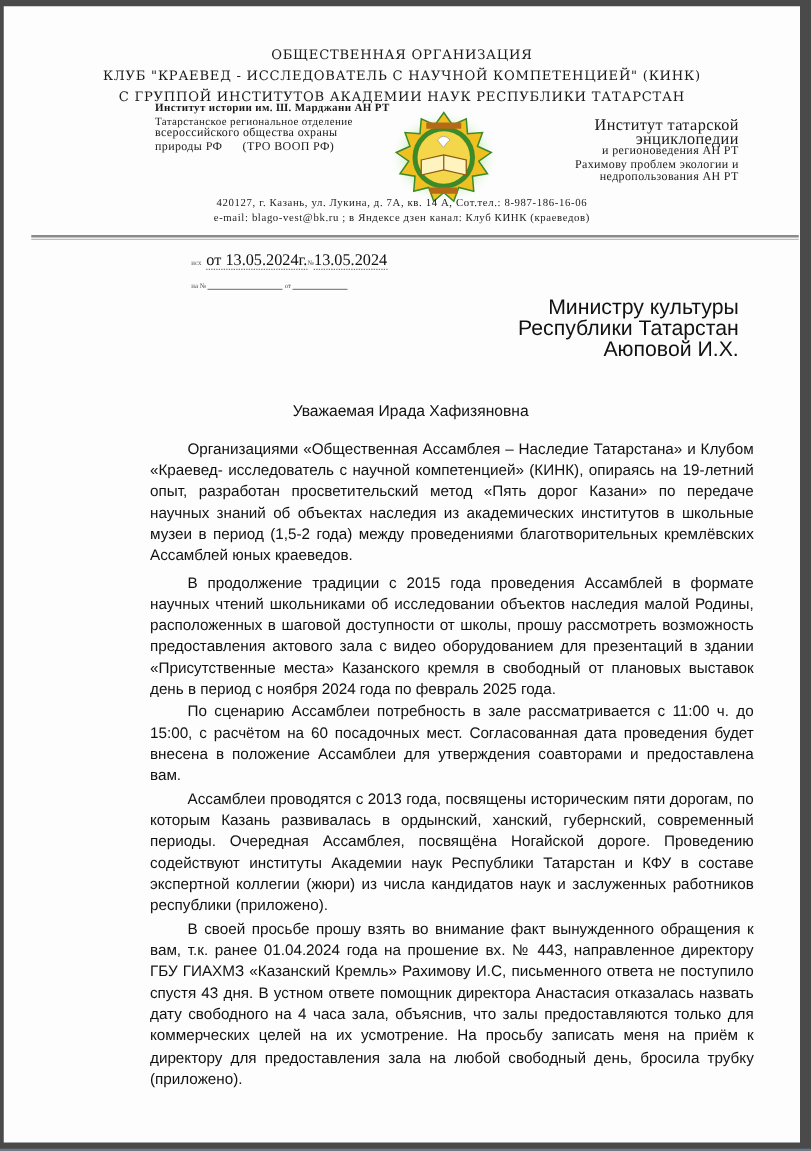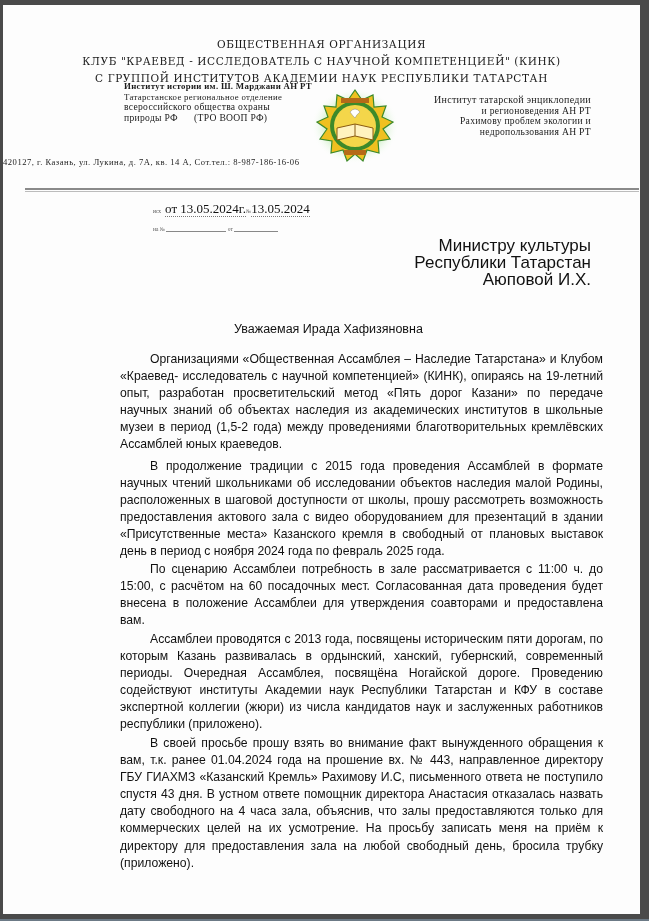--- a/index.html
+++ b/index.html
@@ -22,21 +22,21 @@
     color: #1a1a1a;
   }
   .inst {
     position: absolute; font-family: "Liberation Serif", serif; font-size: 8.8px;
     line-height: 10.6px; color: #1a1a1a; font-weight: bold; letter-spacing: 0.3px;
   }
   .inst-left { left: 121px; top: 76px; width: 215px; text-align: left; }
   .inst-right { left: 398px; top: 90px; width: 190px; text-align: right; }
   .logo { position: absolute; left: 307px; top: 83px; width: 90px; height: 77px; }
   .contact {
-    position: absolute; left: 0; width: 637px; text-align: left;
+    position: absolute; left: 0; width: 637px; text-align: center;
     font-family: "Liberation Serif", serif; font-size: 8.6px; letter-spacing: 0.5px; color: #222;
   }
   .rule1 { position: absolute; left: 22px; top: 183px; width: 614px; height: 2px; background: #8a8a8a; }
   .rule2 { position: absolute; left: 22px; top: 186px; width: 614px; height: 1px; background: #bcbcbc; }
   .outgoing {
     position: absolute; left: 150px; top: 194px;
     font-family: "Liberation Serif", serif; color: #111;
   }
   .outgoing .tiny { font-size: 5.5px; color: #555; }
   .outgoing .big { font-size: 13px; border-bottom: 1px dotted #777; }
@@ -88,27 +88,28 @@
     <circle cx="45" cy="38" r="25" fill="#3d8a2a"></circle>
     <circle cx="45" cy="38" r="21" fill="#f4d64a"></circle>
     <rect x="31" y="10" width="28" height="5" fill="#b56a18"></rect>
     <rect x="34" y="62" width="22" height="5" fill="#b56a18"></rect>
     <path d="M40 24 q5 -6 10 0 q-3 2 -5 6 q-3 -3 -5 -6z" fill="#ffffff" stroke="#888" stroke-width="0.5"></path>
     <path d="M27 40 L45 36 L63 40 L63 52 L45 48 L27 52 Z" fill="#fff3c0" stroke="#8a5a10" stroke-width="1"></path>
     <line x1="45" y1="36" x2="45" y2="48" stroke="#8a5a10" stroke-width="1"></line>
   </svg>
 
   <div class="inst inst-right">
-    <div style="font-weight:normal;font-size:10px">Институт татарской энциклопедии</div>
+    <div style="font-weight:normal;font-size:13px">Институт татарской энциклопедии</div>
     <div style="font-weight:normal;font-size:9.6px">и регионоведения АН РТ</div>
     <div style="font-weight:normal;font-size:9.6px">Рахимову проблем экологии и</div>
     <div style="font-weight:normal;font-size:9.6px">недропользования АН РТ</div>
   </div>
 
   <div class="contact" style="top:152px">420127, г. Казань, ул. Лукина, д. 7А, кв. 14 А, Сот.тел.: 8-987-186-16-06</div>
+  <div class="contact" style="top:164px">e-mail: blago-vest@bk.ru  ; в Яндексе дзен канал: Клуб КИНК (краеведов)</div>
 
   <div class="rule1"></div>
   <div class="rule2"></div>
 
   <div class="outgoing">
     <span class="tiny">исх</span>
     <span class="big"><span>от</span> <span>13.05.2024г.</span></span><span class="tiny">№</span><span class="big">13.05.2024</span>
   </div>
 
   <div class="incoming">

